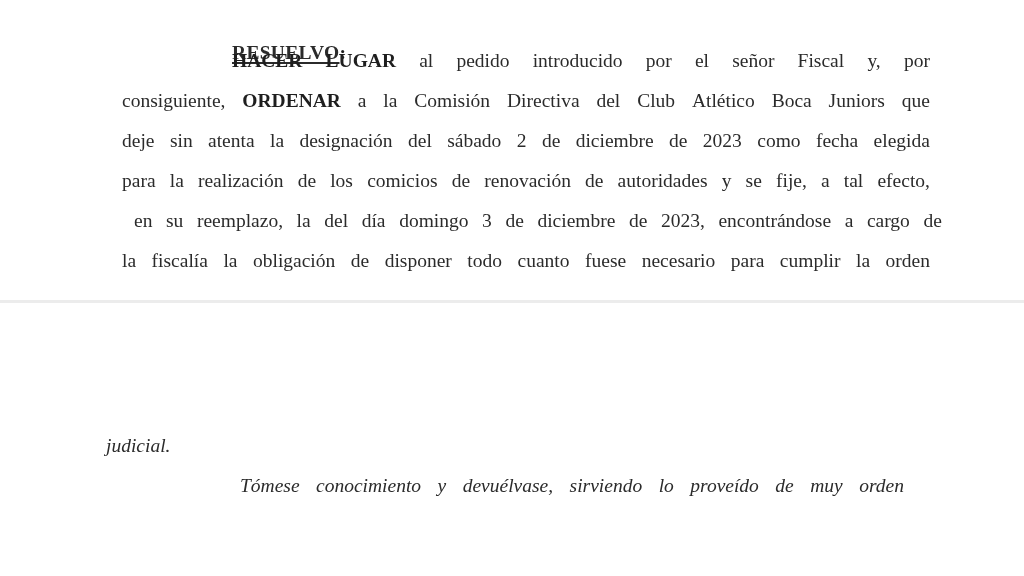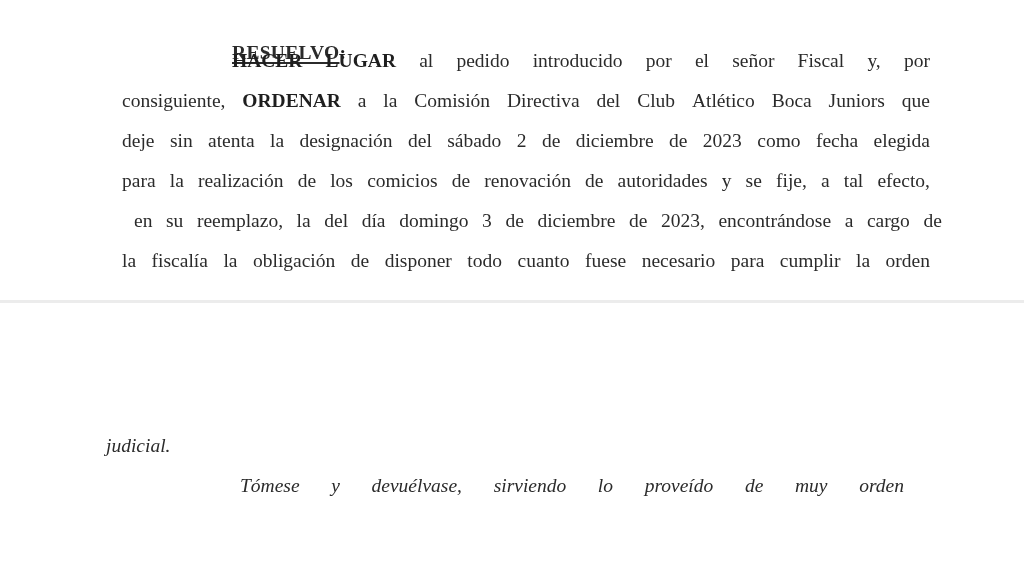--- a/index.html
+++ b/index.html
@@ -165,20 +165,21 @@
   </div>
 </div>
 
 <div class="page-break"></div>
 
 <div class="page page-bottom">
   <div class="line" style="left:106px; top:131px;">judicial.</div>
 
   <div class="line justify" style="left:212px; top:171px; width:664px;margin-left:28px;">
     <span>Tómese</span>
+    <span>conocimiento</span>
     <span>y</span>
     <span>devuélvase,</span>
     <span>sirviendo</span>
     <span>lo</span>
     <span>proveído</span>
     <span>de</span>
     <span>muy</span>
     <span>orden</span>
   </div>
 

